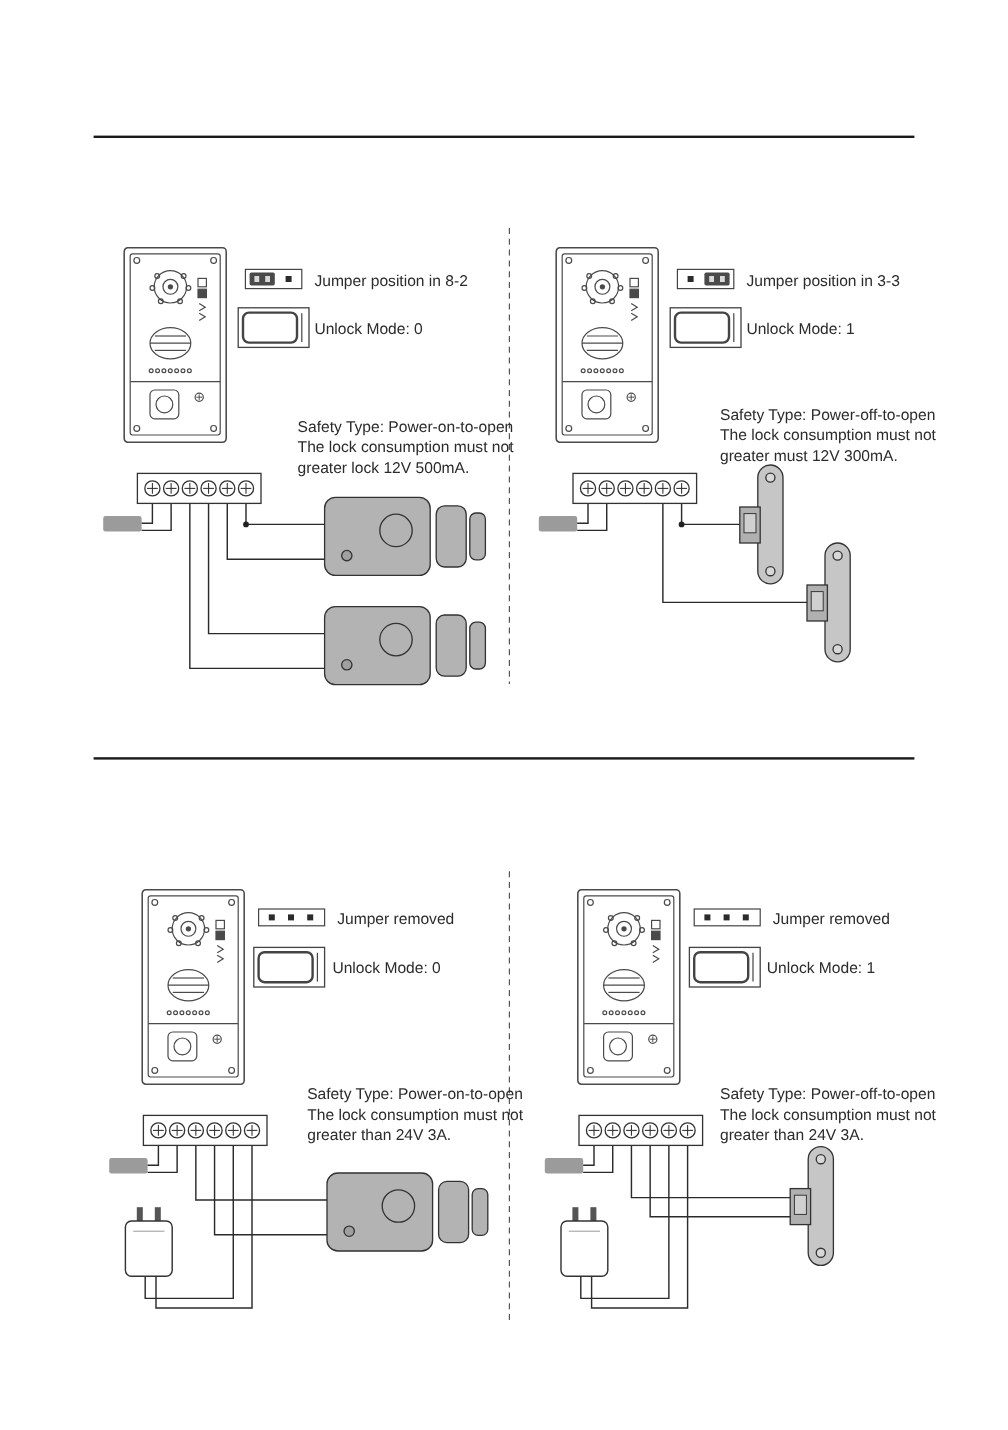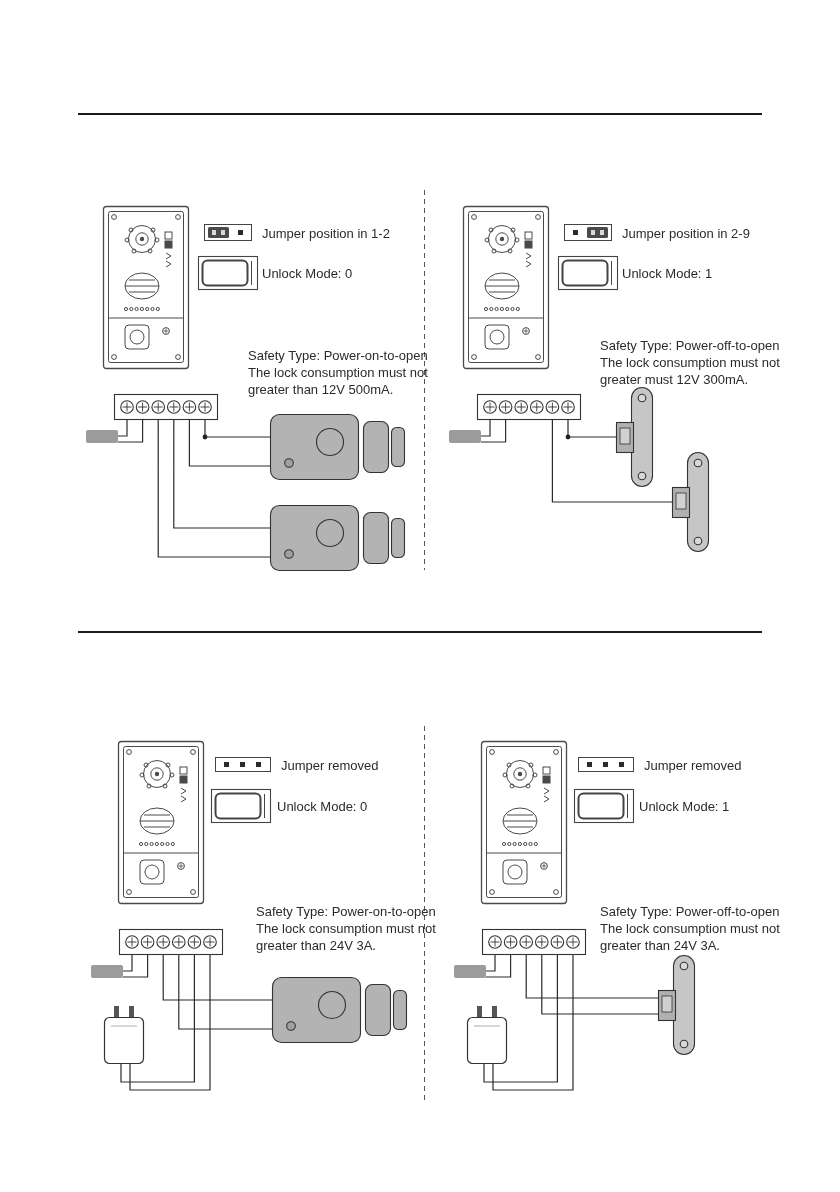--- a/index.html
+++ b/index.html
@@ -192,29 +192,29 @@
       <use href="#sym-terminals" x="482" y="929"></use>
       <rect x="454" y="965" width="32" height="13" rx="2" fill="#9b9b9b"></rect>
       <path class="wire" d="M486 971 H495 V955 M486 977 H510.6 V955"></path>
       <path class="wire" d="M526.2 955 V998 H662 M541.8 955 V1014 H662"></path>
       <path class="wire" d="M557.4 955 V1082 H484 V1060 M573 955 V1090 H493 V1060"></path>
       <use href="#sym-adapter" x="464" y="1006"></use>
       <use href="#sym-strike" x="658" y="955"></use>
     </g>
   </svg>
 
-  <div class="label" style="left:262px;top:226px">Jumper position in 1-2</div>
+  <div class="label" style="left:262px;top:226px">Jumper position in 8-2</div>
   <div class="label" style="left:262px;top:266px">Unlock Mode: 0</div>
   <div class="safety" style="left:248px;top:347px">
     <div>Safety Type: Power-on-to-open</div>
     <div>The lock consumption must not</div>
-    <div>greater than 12V 500mA.</div>
-  </div>
-
-  <div class="label" style="left:622px;top:226px">Jumper position in 2-9</div>
+    <div>greater lock 12V 500mA.</div>
+  </div>
+
+  <div class="label" style="left:622px;top:226px">Jumper position in 3-3</div>
   <div class="label" style="left:622px;top:266px">Unlock Mode: 1</div>
   <div class="safety" style="left:600px;top:337px">
     <div>Safety Type: Power-off-to-open</div>
     <div>The lock consumption must not</div>
     <div>greater must 12V 300mA.</div>
   </div>
 
   <div class="label" style="left:281px;top:758px">Jumper removed</div>
   <div class="label" style="left:277px;top:799px">Unlock Mode: 0</div>
   <div class="safety" style="left:256px;top:903px">

